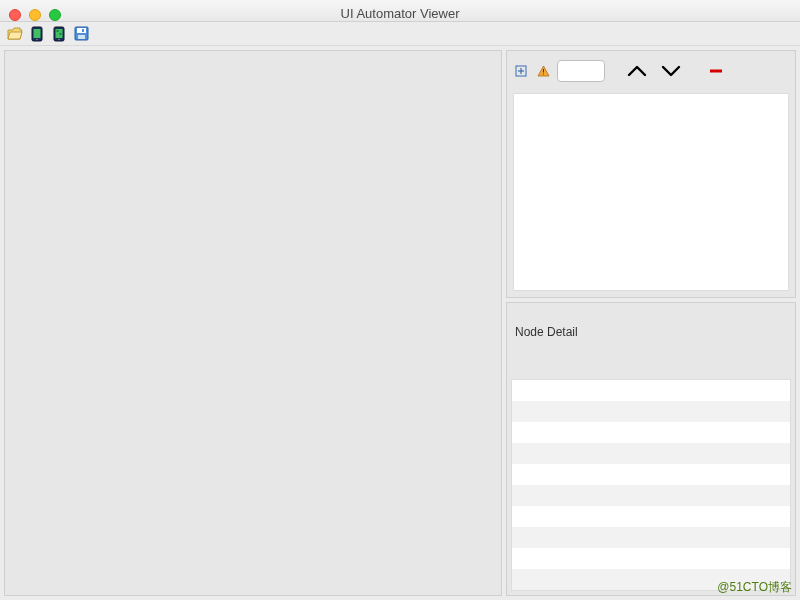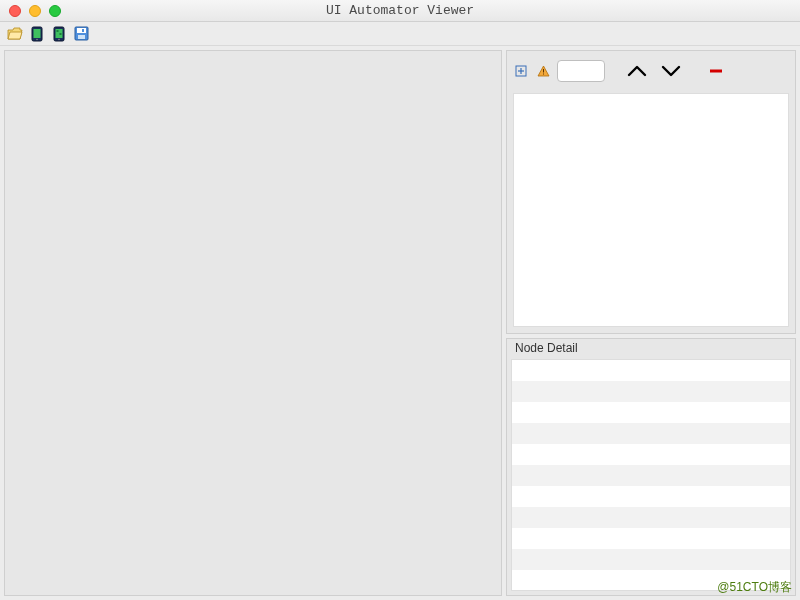--- a/index.html
+++ b/index.html
@@ -11,23 +11,22 @@
       font-size: 13px;
       color: #333;
       overflow: hidden;
       position: relative;
     }
     .titlebar {
       height: 22px;
       background: linear-gradient(#f6f6f6, #e8e8e8);
       border-bottom: 1px solid #d0d0d0;
       display: flex;
-      align-items: center;
+      align-items: flex-end;
       position: relative;
-      font-family: Liberation Mono, monospace;
     }
     .traffic-lights {
       display: flex;
       gap: 8px;
       padding-left: 9px;
     }
     .tl {
       width: 12px;
       height: 12px;
       border-radius: 50%;
@@ -120,23 +119,24 @@
     .tree-area {
       margin-top: 8px;
       flex: 1;
       background: #fff;
       border: 1px solid #ddd;
     }
     .right-bottom {
       border: 1px solid #cfcfcf;
       background: #e7e7e7;
       flex: 1;
-      padding: 0 4px 4px 4px;
+      padding: 20px 4px 4px 4px;
       display: flex;
       flex-direction: column;
+      gap: 36px;
     }
     .node-detail-title {
       font-size: 12px;
       color: #333;
       padding: 2px 4px 4px 4px;
     }
     .detail-table {
       flex: 1;
       background: #fff;
       border: 1px solid #ddd;

